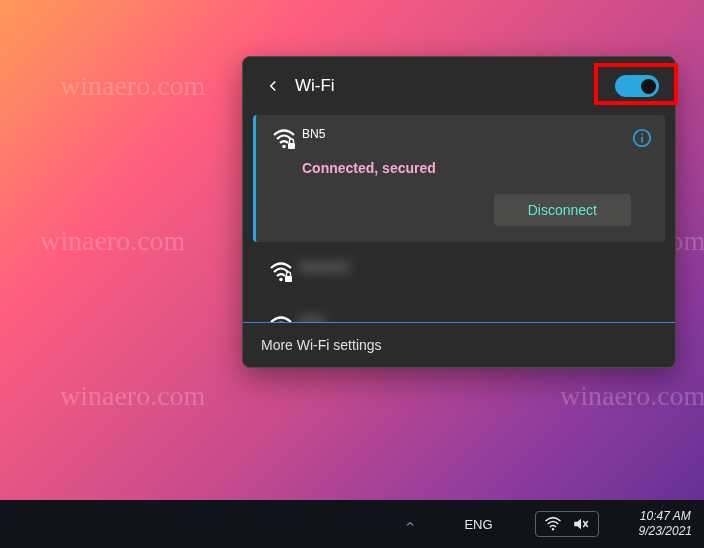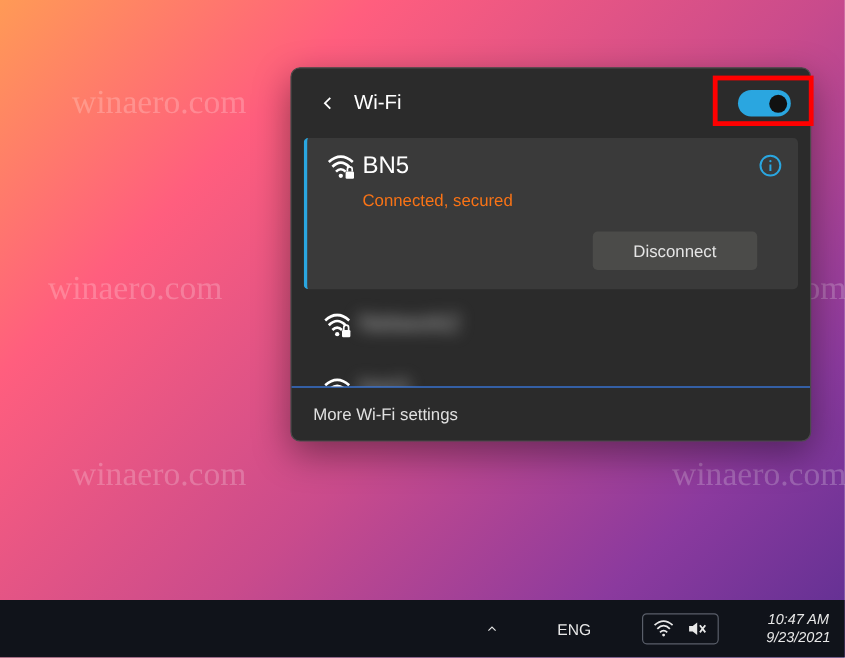--- a/index.html
+++ b/index.html
@@ -65,26 +65,26 @@
     border: 4px solid #ff0000; pointer-events: none;
   }
   .net-list { flex: 1; padding: 0 10px; overflow: hidden; }
   .net-item {
     padding: 12px 10px 12px 10px; border-radius: 4px; margin-bottom: 6px;
     display: flex; align-items: flex-start; position: relative;
   }
   .net-item.active { background: #3a3a3a; border-left: 3px solid #2aa6e0; padding-bottom: 16px; }
   .net-icon { width: 36px; display: flex; align-items: flex-start; justify-content: center; padding-top: 2px; }
   .net-body { flex: 1; }
-  .net-name { font-size: 20px; color: #fff; }
-  .net-status { font-size: 14px; color: #f97316; margin-top: 9px; }
+  .net-name { font-size: 12px; color: #fff; }
+  .net-status { font-size: 14px; color: #f9a8d4; margin-top: 19px; font-weight: bold; }
   .info-icon { width: 24px; height: 24px; color: #2aa6e0; }
   .disconnect-row { display: flex; justify-content: flex-end; margin-top: 18px; }
   .disconnect-btn {
-    background: #4b4b49; color: #e5e5e5; border: none; border-radius: 4px;
+    background: #4b4b49; color: #5eead4; border: none; border-radius: 4px;
     padding: 8px 34px; font-size: 14px; font-family: inherit;
   }
   .blurred { filter: blur(6px); color: #bdbdbd; }
   .footer {
     border-top: 1px solid #3b82f6; padding: 14px 18px; font-size: 14px; color: #e0e0e0;
   }
   svg { display: block; }
 </style>
 </head>
 <body>

